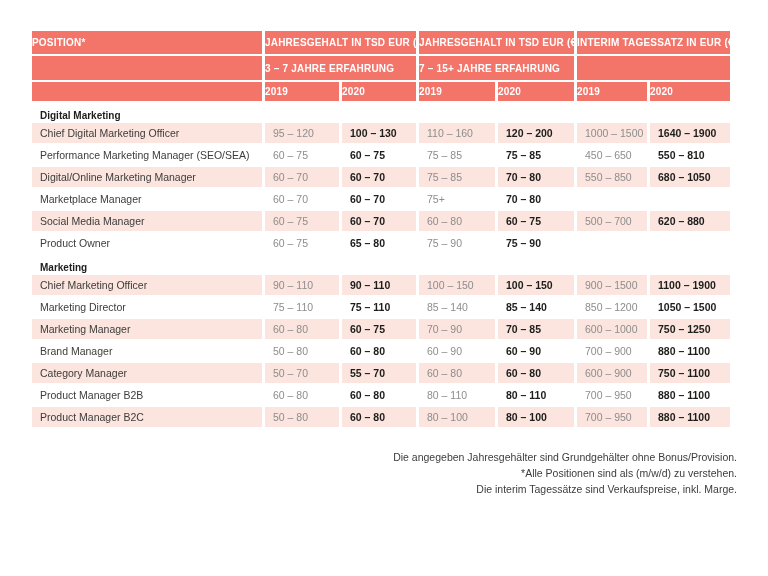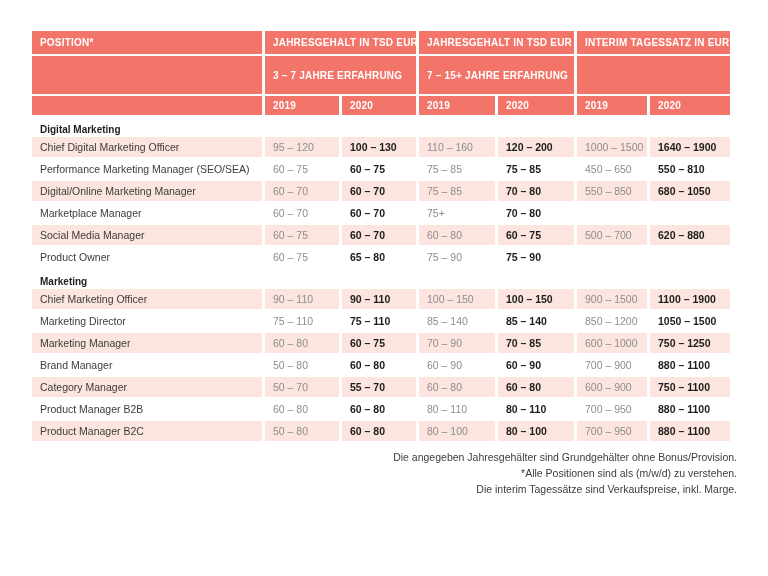--- a/index.html
+++ b/index.html
@@ -29,24 +29,23 @@
   col.c-v6   { width: 80px; }
 
   td { vertical-align: middle; overflow: hidden; white-space: nowrap; }
 
   td.red {
     background: #f37469;
     color: #ffffff;
     font-weight: bold;
     font-size: 10px;
     letter-spacing: 0.2px;
-    padding-left: 8px;
   }
   tr.h1 td { height: 23px; }
-  tr.h2 td { height: 38px; }
+  tr.h2 td { height: 24px; }
   tr.h3 td { height: 19px; }
 
   tr.section-row td {
     height: 18px;
     font-size: 10px;
     font-weight: bold;
     color: #1d1d1b;
     padding-left: 8px;
     padding-top: 4px;
     vertical-align: bottom;

